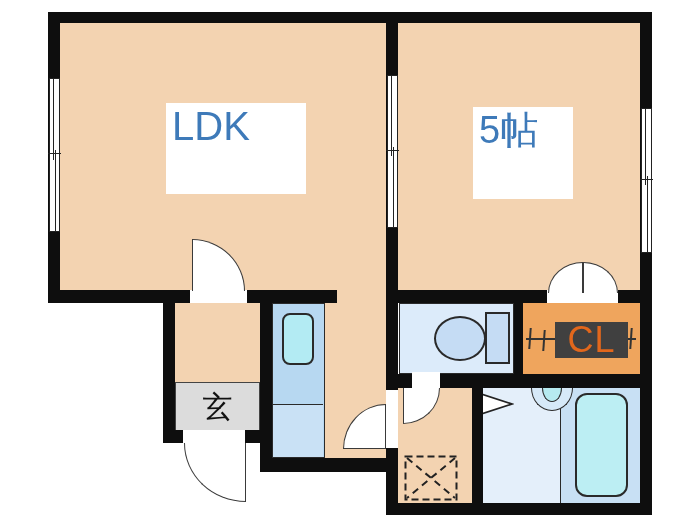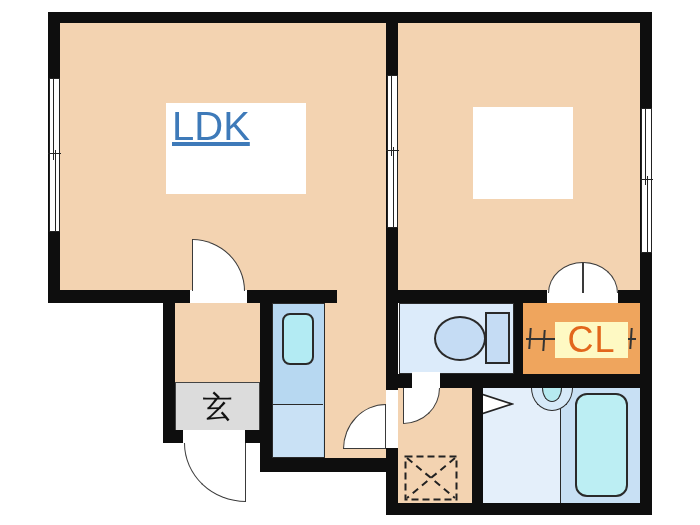--- a/index.html
+++ b/index.html
@@ -23,25 +23,25 @@
   .arc-tl{border-top-left-radius:100% 100%;}
   .arc-br{border-bottom-right-radius:100% 100%;border-top:none;}
   .petal-l{border-top-left-radius:100% 100%;border-bottom:none;}
   .petal-r{border-top-right-radius:100% 100%;border-bottom:none;}
   .window{position:absolute;background:#fff;border:1px solid #222;box-sizing:border-box;z-index:6;}
   .window::before{content:"";position:absolute;left:32%;top:0;width:1px;height:53%;background:#222;}
   .window::after{content:"";position:absolute;left:60%;top:47%;width:1px;height:53%;background:#222;}
   .wtick{position:absolute;left:-2px;right:-2px;top:49%;height:1px;background:#222;}
   .room-box{position:absolute;box-sizing:border-box;z-index:2;}
   .label-box{position:absolute;background:#fff;z-index:6;color:var(--label-blue);
-    font-size:40px;line-height:45px;padding:1px 0 0 6px;white-space:nowrap;text-decoration:underline;}
+    font-size:40px;line-height:45px;padding:1px 0 0 6px;white-space:nowrap;}
   .label-box .sz{font-size:38px;}
   .genkan{position:absolute;background:var(--genkan);border:1.5px solid #444;box-sizing:border-box;z-index:2;
     display:flex;align-items:center;justify-content:center;font-size:30px;color:#111;}
-  .cl-label{position:absolute;background:#fef9c3;z-index:6;display:flex;align-items:center;justify-content:center;
+  .cl-label{position:absolute;background:#404040;z-index:6;display:flex;align-items:center;justify-content:center;
     color:var(--cl-orange);font-size:36px;letter-spacing:1px;}
   .pole{position:absolute;background:#333;z-index:2;}
   .fixture{position:absolute;box-sizing:border-box;border:2px solid var(--outline);z-index:2;}
   svg{display:block;}
 </style>
 </head>
 <body>
 
 <div id="plan">
 
@@ -131,15 +131,16 @@
       <div class="wtick"></div>
     </div>
   <div class="window" style="left:387px;top:75px;width:11px;height:153px;">
       <div class="wtick"></div>
     </div>
 
   <div class="label-box" style="left:166px;top:103px;width:134px;height:90px;">
     <div>LDK</div>
   </div>
   <div class="label-box" style="left:473px;top:107px;width:94px;height:91px;">
+    <div class="sz">5帖</div>
   </div>
 
 </div>
 
 </body></html>

